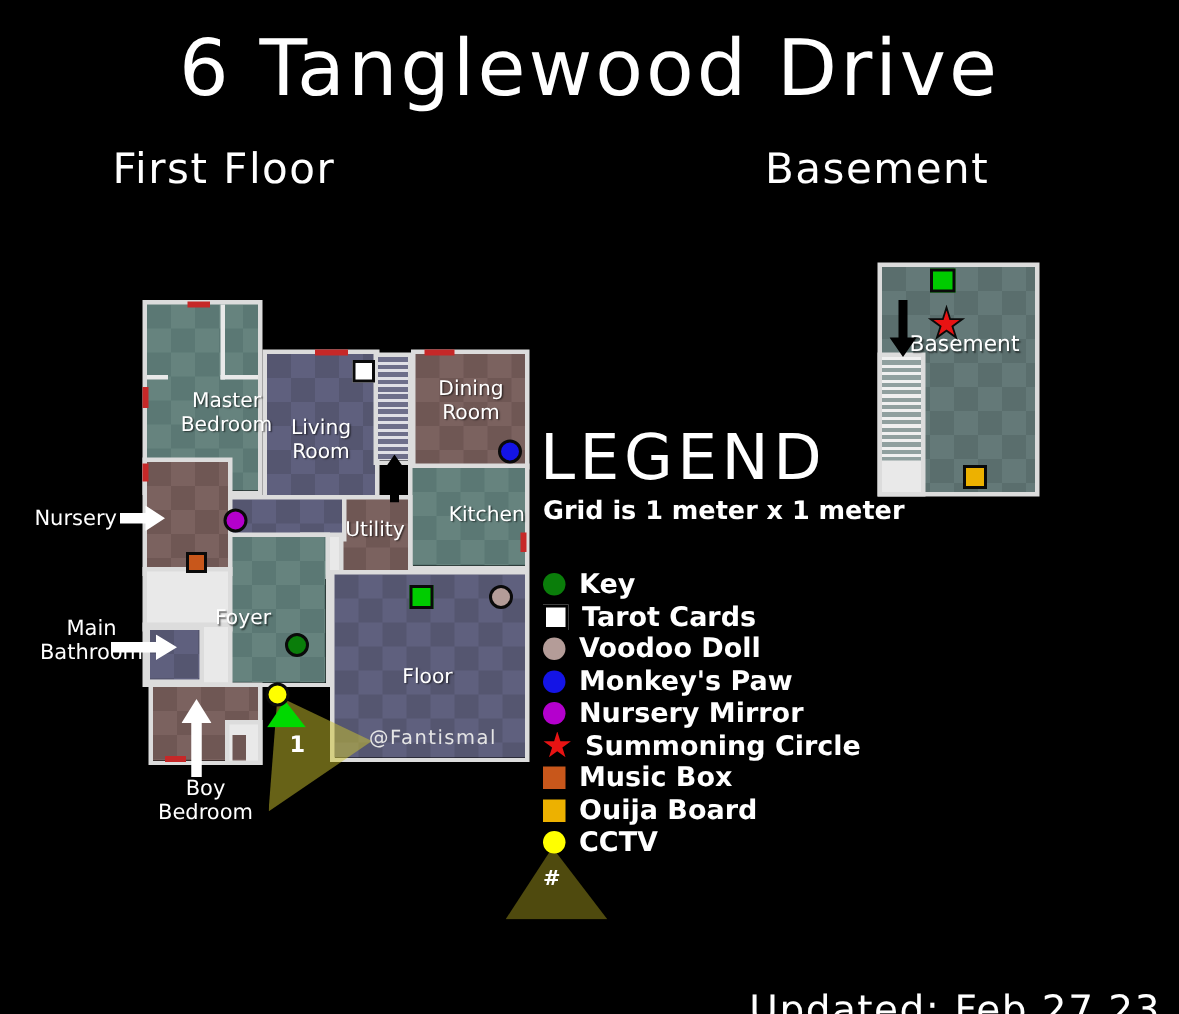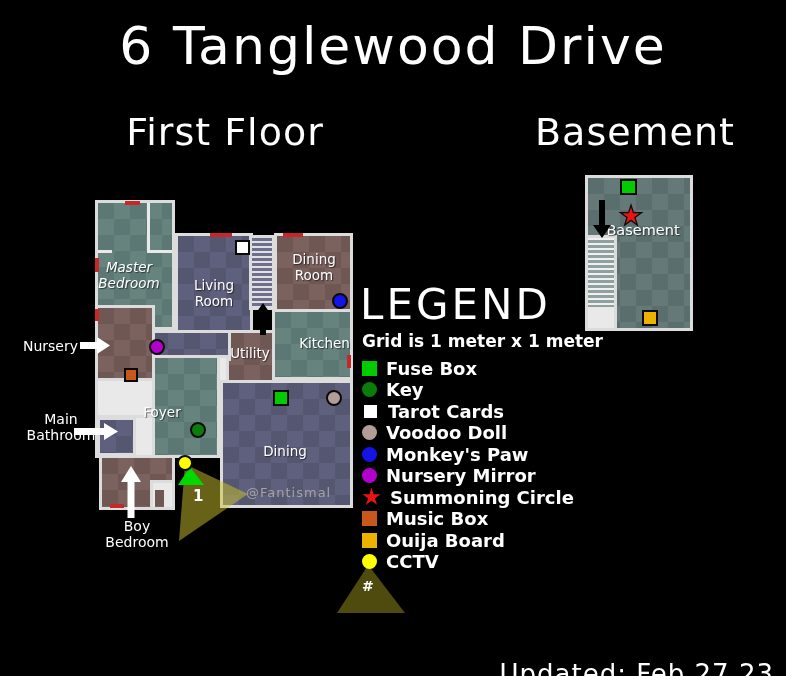--- a/index.html
+++ b/index.html
@@ -1,37 +1,37 @@
 <!DOCTYPE html>
 <html><head>
 <meta charset="utf-8">
 <style>
   html,body{margin:0;padding:0;background:#000;}
   #stage{position:relative;width:786px;height:676px;background:#000;overflow:hidden;
          font-family:"DejaVu Sans","Liberation Sans",sans-serif;color:#fff;}
   .abs{position:absolute;}
   
   .title{left:0;top:16px;width:786px;text-align:center;font-size:52px;letter-spacing:2px;}
-  .floorhead{top:110px;font-size:38px;text-align:center;letter-spacing:1px;}
+  .floorhead{top:96px;font-size:28px;text-align:left;letter-spacing:1px;}
   
   .room{position:absolute;box-shadow:0 0 0 3px #dcdcdc;}
   .checker-teal{background:repeating-conic-gradient(#66837e 0% 25%,#5b7874 0% 50%) 0 0/32px 32px;}
   .checker-blue{background:repeating-conic-gradient(#5f607e 0% 25%,#555670 0% 50%) 0 0/32px 32px;}
   .checker-brown{background:repeating-conic-gradient(#7b625f 0% 25%,#6f5754 0% 50%) 0 0/32px 32px;}
   .checker-bsmt{background:repeating-conic-gradient(#647978 0% 25%,#5a6e6d 0% 50%) 0 0/32px 32px;}
   .hallway{background:#e9e9e9;}
   .stairs-f{background:repeating-linear-gradient(to bottom,#6e6f8a 0 3px,#e0e0e6 3px 5px);}
   .stairs-b{background:repeating-linear-gradient(to bottom,#f0f0f0 0 2px,#90a09f 2px 5px);}
   .wallseg{position:absolute;background:#e9e9e9;z-index:3;}
   .door{position:absolute;background:#c62828;z-index:4;}
   
   .rlabel{position:absolute;z-index:6;font-size:13.5px;line-height:16px;text-align:center;
           color:#fff;text-shadow:1px 1px 1px rgba(0,0,0,.55);}
   .callout{position:absolute;z-index:6;font-size:14px;line-height:16px;color:#fff;}
-  .watermark{position:absolute;z-index:7;font-size:13px;color:#a3a3a3;letter-spacing:1px;}
+  .watermark{position:absolute;z-index:7;font-size:13px;color:#e5e5e5;letter-spacing:1px;}
   
   .icon{position:absolute;z-index:8;box-sizing:border-box;}
   .sq{border:2px solid #0a0a0a;}
   .ci{border:2px solid #0a0a0a;border-radius:50%;}
   .star{clip-path:polygon(50% 0%,61% 35%,98% 35%,68% 57%,79% 91%,50% 70%,21% 91%,32% 57%,2% 35%,39% 35%);}
   .tri-green{position:absolute;z-index:8;clip-path:polygon(46% 0,100% 100%,0 100%);background:#00d900;}
   .cone{position:absolute;z-index:7;clip-path:polygon(8.7% 0,100% 39%,0 100%);background:rgba(205,195,45,0.5);}
   .cone-legend{position:absolute;z-index:5;clip-path:polygon(46% 0,100% 100%,0 100%);background:#4f4a0e;}
   .camnum{position:absolute;z-index:9;font-size:15px;font-weight:bold;color:#fff;}
   .arrow{position:absolute;z-index:9;}
@@ -79,27 +79,27 @@
   <div class="wallseg" style="left:98px;top:250px;width:14px;height:3px;"></div>
 
   <div class="door" style="left:125px;top:201px;width:15px;height:4px;"></div>
   <div class="door" style="left:210px;top:233px;width:22px;height:4px;"></div>
   <div class="door" style="left:283px;top:233px;width:20px;height:4px;"></div>
   <div class="door" style="left:95px;top:258px;width:4px;height:14px;"></div>
   <div class="door" style="left:95px;top:309px;width:4px;height:12px;"></div>
   <div class="door" style="left:347px;top:355px;width:4px;height:13px;"></div>
   <div class="door" style="left:110px;top:504px;width:14px;height:4px;"></div>
 
-  <div class="rlabel" style="left:94px;top:259px;width:70px;font-style:italic;">Master Bedroom</div>
+  <div class="rlabel" style="left:116px;top:259px;width:70px;">Master Bedroom</div>
   <div class="rlabel" style="left:183px;top:277px;width:62px;">Living Room</div>
   <div class="rlabel" style="left:283px;top:251px;width:62px;">Dining Room</div>
   <div class="rlabel" style="left:289px;top:335px;width:71px;">Kitchen</div>
   <div class="rlabel" style="left:228px;top:345px;width:44px;">Utility</div>
   <div class="rlabel" style="left:132px;top:404px;width:60px;">Foyer</div>
-  <div class="rlabel" style="left:252px;top:443px;width:66px;">Dining</div>
+  <div class="rlabel" style="left:252px;top:443px;width:66px;">Floor</div>
 
   <div class="icon sq" style="left: 235px; top: 240px; width: 15px; height: 15px; background-color: rgb(255, 255, 255);"></div>
   <div class="icon ci" style="left: 332px; top: 293px; width: 16px; height: 16px; background-color: rgb(20, 20, 230);"></div>
   <div class="icon ci" style="left: 149px; top: 339px; width: 16px; height: 16px; background-color: rgb(180, 0, 205);"></div>
   <div class="icon sq" style="left: 124px; top: 368px; width: 14px; height: 14px; background-color: rgb(200, 87, 27);"></div>
   <div class="icon sq" style="left: 273px; top: 390px; width: 16px; height: 16px; background-color: rgb(0, 204, 0);"></div>
   <div class="icon ci" style="left: 326px; top: 390px; width: 16px; height: 16px; background-color: rgb(180, 156, 152);"></div>
   <div class="icon ci" style="left: 190px; top: 422px; width: 16px; height: 16px; background-color: rgb(10, 125, 10);"></div>
 
   <div class="cone" style="left:179px;top:464px;width:69px;height:77px;"></div>
@@ -134,24 +134,20 @@
   <div class="icon star" style="left:618px;top:203px;width:26px;height:26px;background:#0a0a0a;"></div>
   <div class="icon star" style="left: 622px; top: 207px; width: 18px; height: 18px; background-color: rgb(232, 19, 19);"></div>
   <div class="icon sq" style="left: 642px; top: 310px; width: 16px; height: 16px; background-color: rgb(237, 177, 0);"></div>
   <svg class="arrow" style="left:593px;top:200px;" width="18" height="38" viewBox="0 0 18 38">
     <path d="M9 38 L18 25 L12 25 L12 0 L6 0 L6 25 L0 25 Z" fill="#000"></path>
   </svg>
 
   <div class="abs legend-title">LEGEND</div>
   <div class="abs grid-note">Grid is 1 meter x 1 meter</div>
 
-  <div class="lrow" style="top:358px;">
-    <span class="lic" style="background-color: rgb(0, 204, 0);"></span>
-    <span class="ltext">Fuse Box</span>
-  </div>
   <div class="lrow" style="top:379.5px;">
     <span class="lic circle" style="background-color: rgb(10, 125, 10);"></span>
     <span class="ltext">Key</span>
   </div>
   <div class="lrow" style="top:422.5px;">
     <span class="lic circle" style="background-color: rgb(180, 156, 152);"></span>
     <span class="ltext">Voodoo Doll</span>
   </div>
   <div class="lrow" style="top:401px;">
     <span class="lic tarot" style="background-color: rgb(255, 255, 255);"></span>

